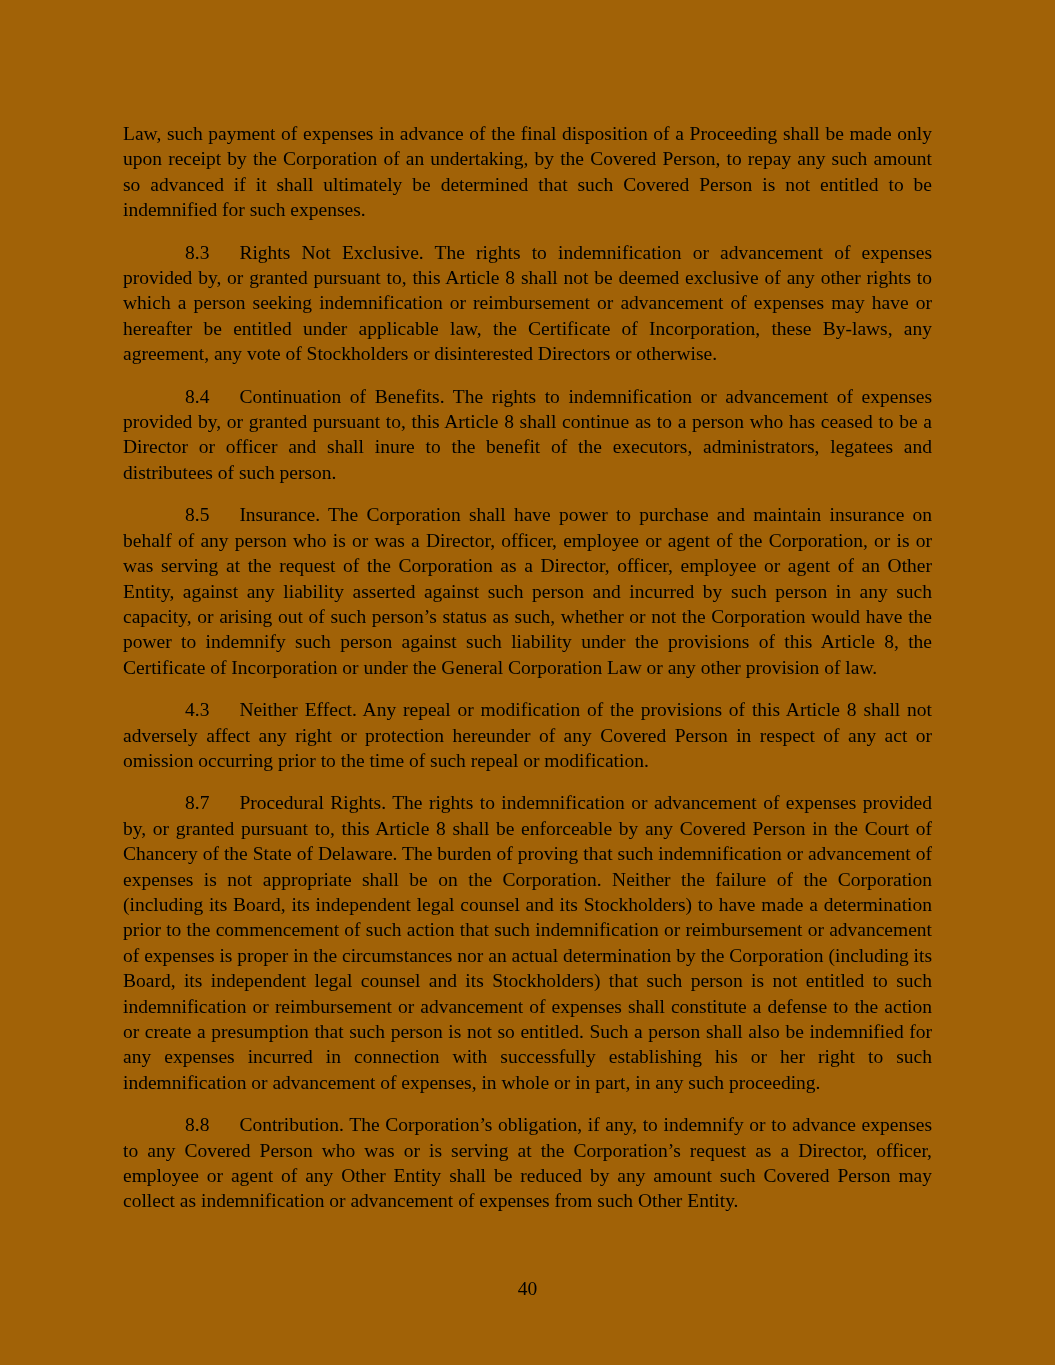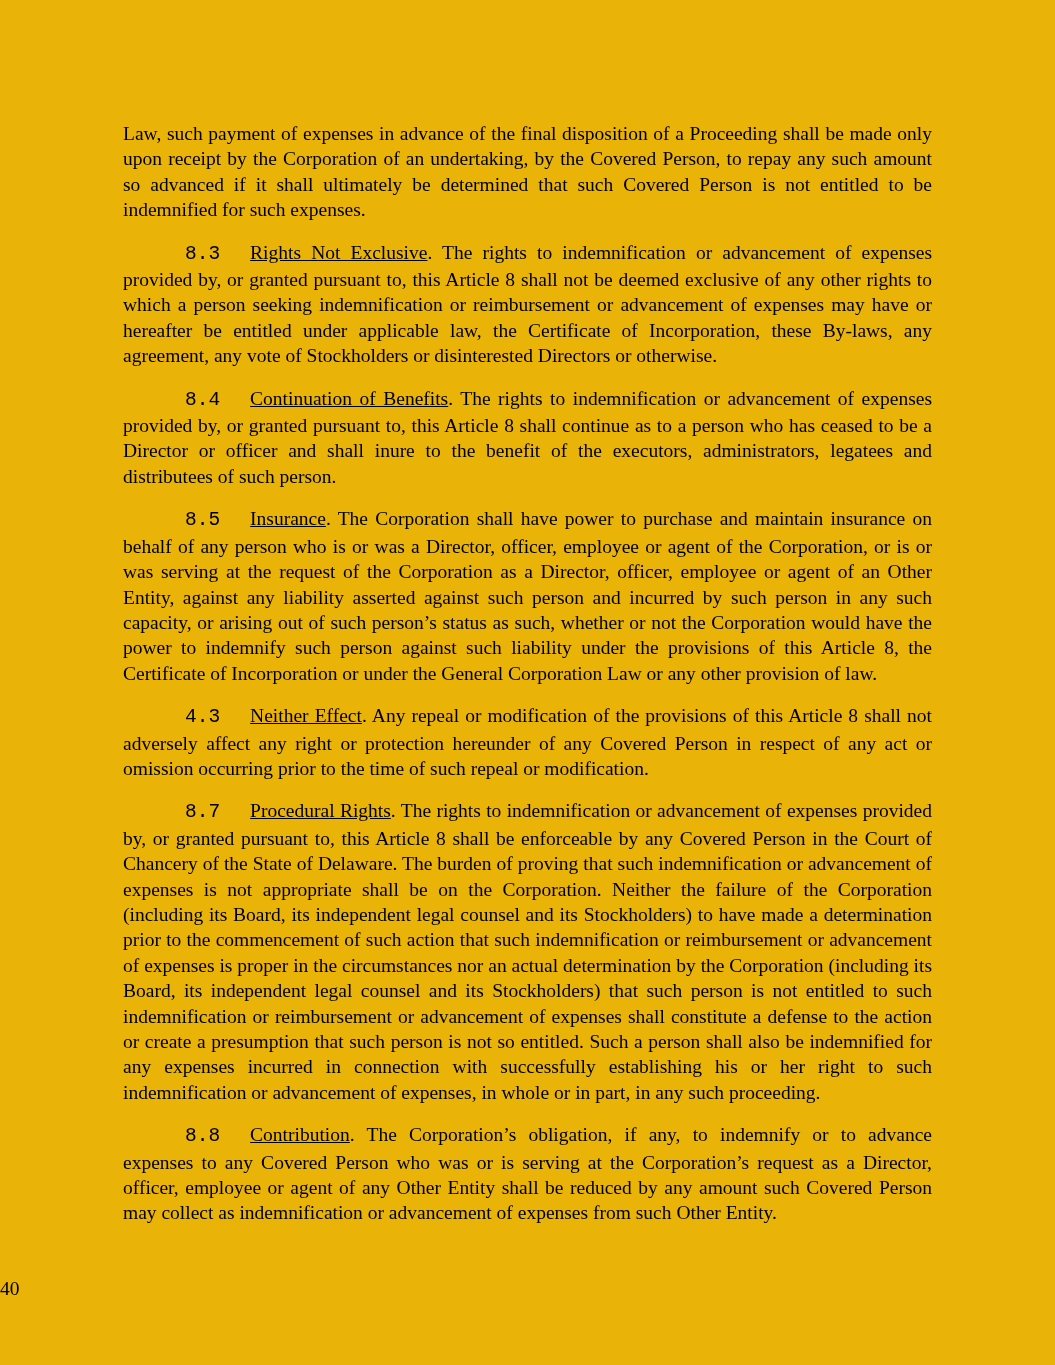--- a/index.html
+++ b/index.html
@@ -4,50 +4,48 @@
 <style>
   html, body {
     margin: 0;
     padding: 0;
     background: #ffffff;
   }
   .page {
     position: relative;
     width: 1055px;
     height: 1365px;
-    background: #eab308;
+    background: #a16207;
     color: #000000;
     font-family: "Liberation Serif", "DejaVu Serif", serif;
     font-size: 19.5px;
     line-height: 25.4px;
     box-sizing: border-box;
     padding: 121px 123px 0 123px;
     text-align: justify;
     overflow: hidden;
   }
   .para {
     margin: 0 0 17px 0;
   }
   .section-para {
     text-indent: 62px;
     margin: 0 0 17px 0;
   }
   .sec-num {
     margin-right: 30px;
-    font-family: Liberation Mono, monospace;
   }
   .sec-heading {
-    text-decoration: underline;
   }
   .page-number {
     position: absolute;
     top: 1276px;
     left: 0;
     width: 100%;
-    text-align: left;
+    text-align: center;
     text-indent: 0;
   }
 </style>
 </head>
 <body>
 
 <div class="page">
 
   <p class="para">Law, such payment of expenses in advance of the final disposition of a Proceeding shall be made only upon receipt by the Corporation of an undertaking, by the Covered Person, to repay any such amount so advanced if it shall ultimately be determined that such Covered Person is not entitled to be indemnified for such expenses.</p>
 

